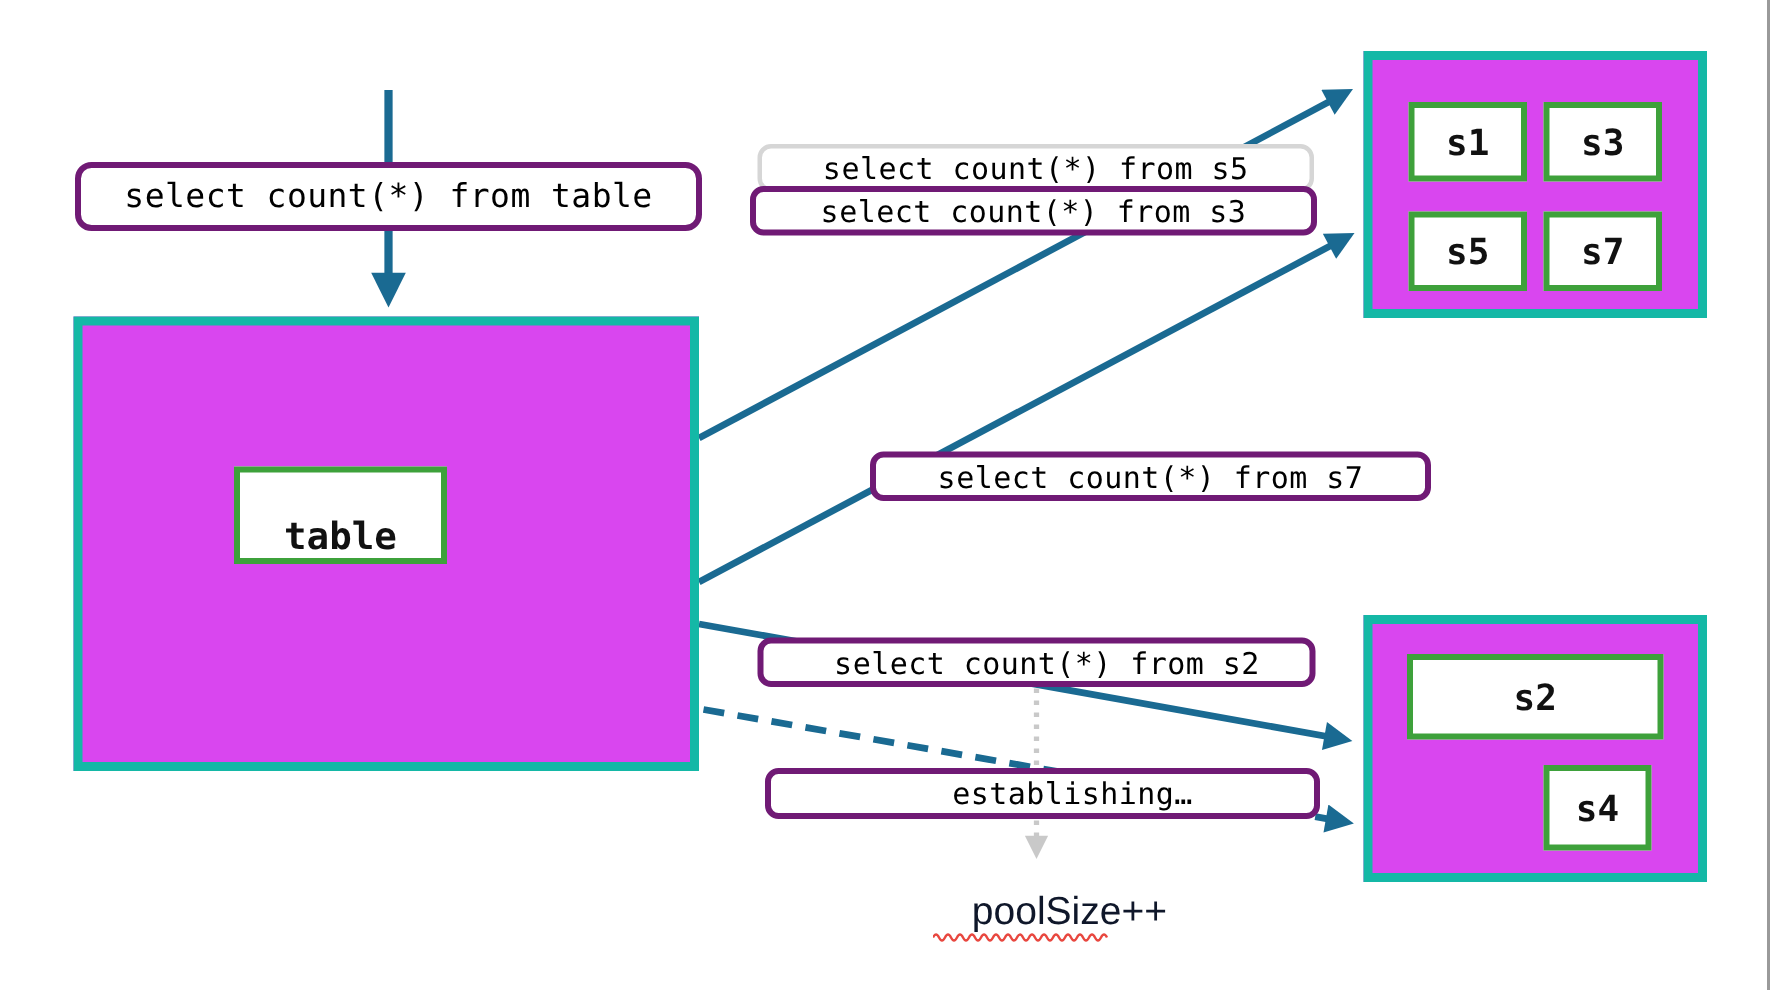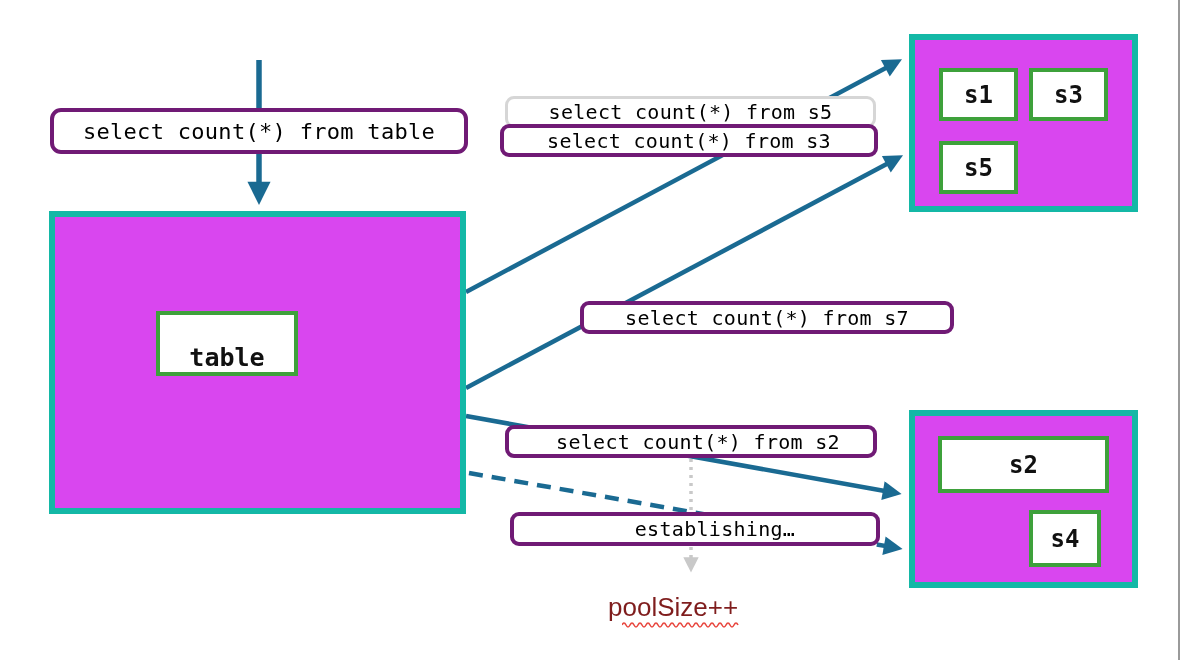--- a/index.html
+++ b/index.html
@@ -23,22 +23,22 @@
   
   .qlabel{
     position:absolute;background:#ffffff;border:4px solid #701a75;border-radius:9px;
     box-sizing:border-box;display:flex;align-items:center;justify-content:center;
     color:#000;font-size:20px;z-index:4;white-space:nowrap;letter-spacing:.3px;
   }
   .qlabel.light{border-color:#D6D6D6;border-width:3px;z-index:3;}
   .qlabel.big{font-size:22px;border-radius:11px;}
   .pool-text{
     position:absolute;left:608px;top:592px;width:170px;height:32px;z-index:4;
-    color:#7f1d1d;font-family:"Liberation Sans","DejaVu Sans",sans-serif;
-    font-size:26px;text-align:left;line-height:30px;
+    color:#0f172a;font-family:"Liberation Sans","DejaVu Sans",sans-serif;
+    font-size:26px;text-align:right;line-height:30px;
   }
   .squiggle{position:absolute;left:622px;top:620px;z-index:4;}
   .edge-line{
     position:absolute;left:1178px;top:0;width:2px;height:660px;background:#9A9A9A;z-index:0;
   }
 </style>
 </head>
 <body>
 
 <div class="canvas">
@@ -99,20 +99,23 @@
   <div class="poolbox" style="left:909px;top:34px;width:229px;height:178px;">
     <div class="cell" style="left:24px;top:28px;width:79px;height:53px;">
       <span>s1</span>
     </div>
     <div class="cell" style="left:114px;top:28px;width:79px;height:53px;">
       <span>s3</span>
     </div>
     <div class="cell" style="left:24px;top:101px;width:79px;height:53px;">
       <span>s5</span>
     </div>
+    <div class="cell" style="left:114px;top:101px;width:79px;height:53px;">
+      <span>s7</span>
+    </div>
   </div>
 
   <div class="poolbox" style="left:909px;top:410px;width:229px;height:178px;">
     <div class="cell" style="left:23px;top:20px;width:171px;height:57px;">
       <span>s2</span>
     </div>
     <div class="cell" style="left:114px;top:94px;width:72px;height:57px;align-items:center;">
       <span>s4</span>
     </div>
   </div>

